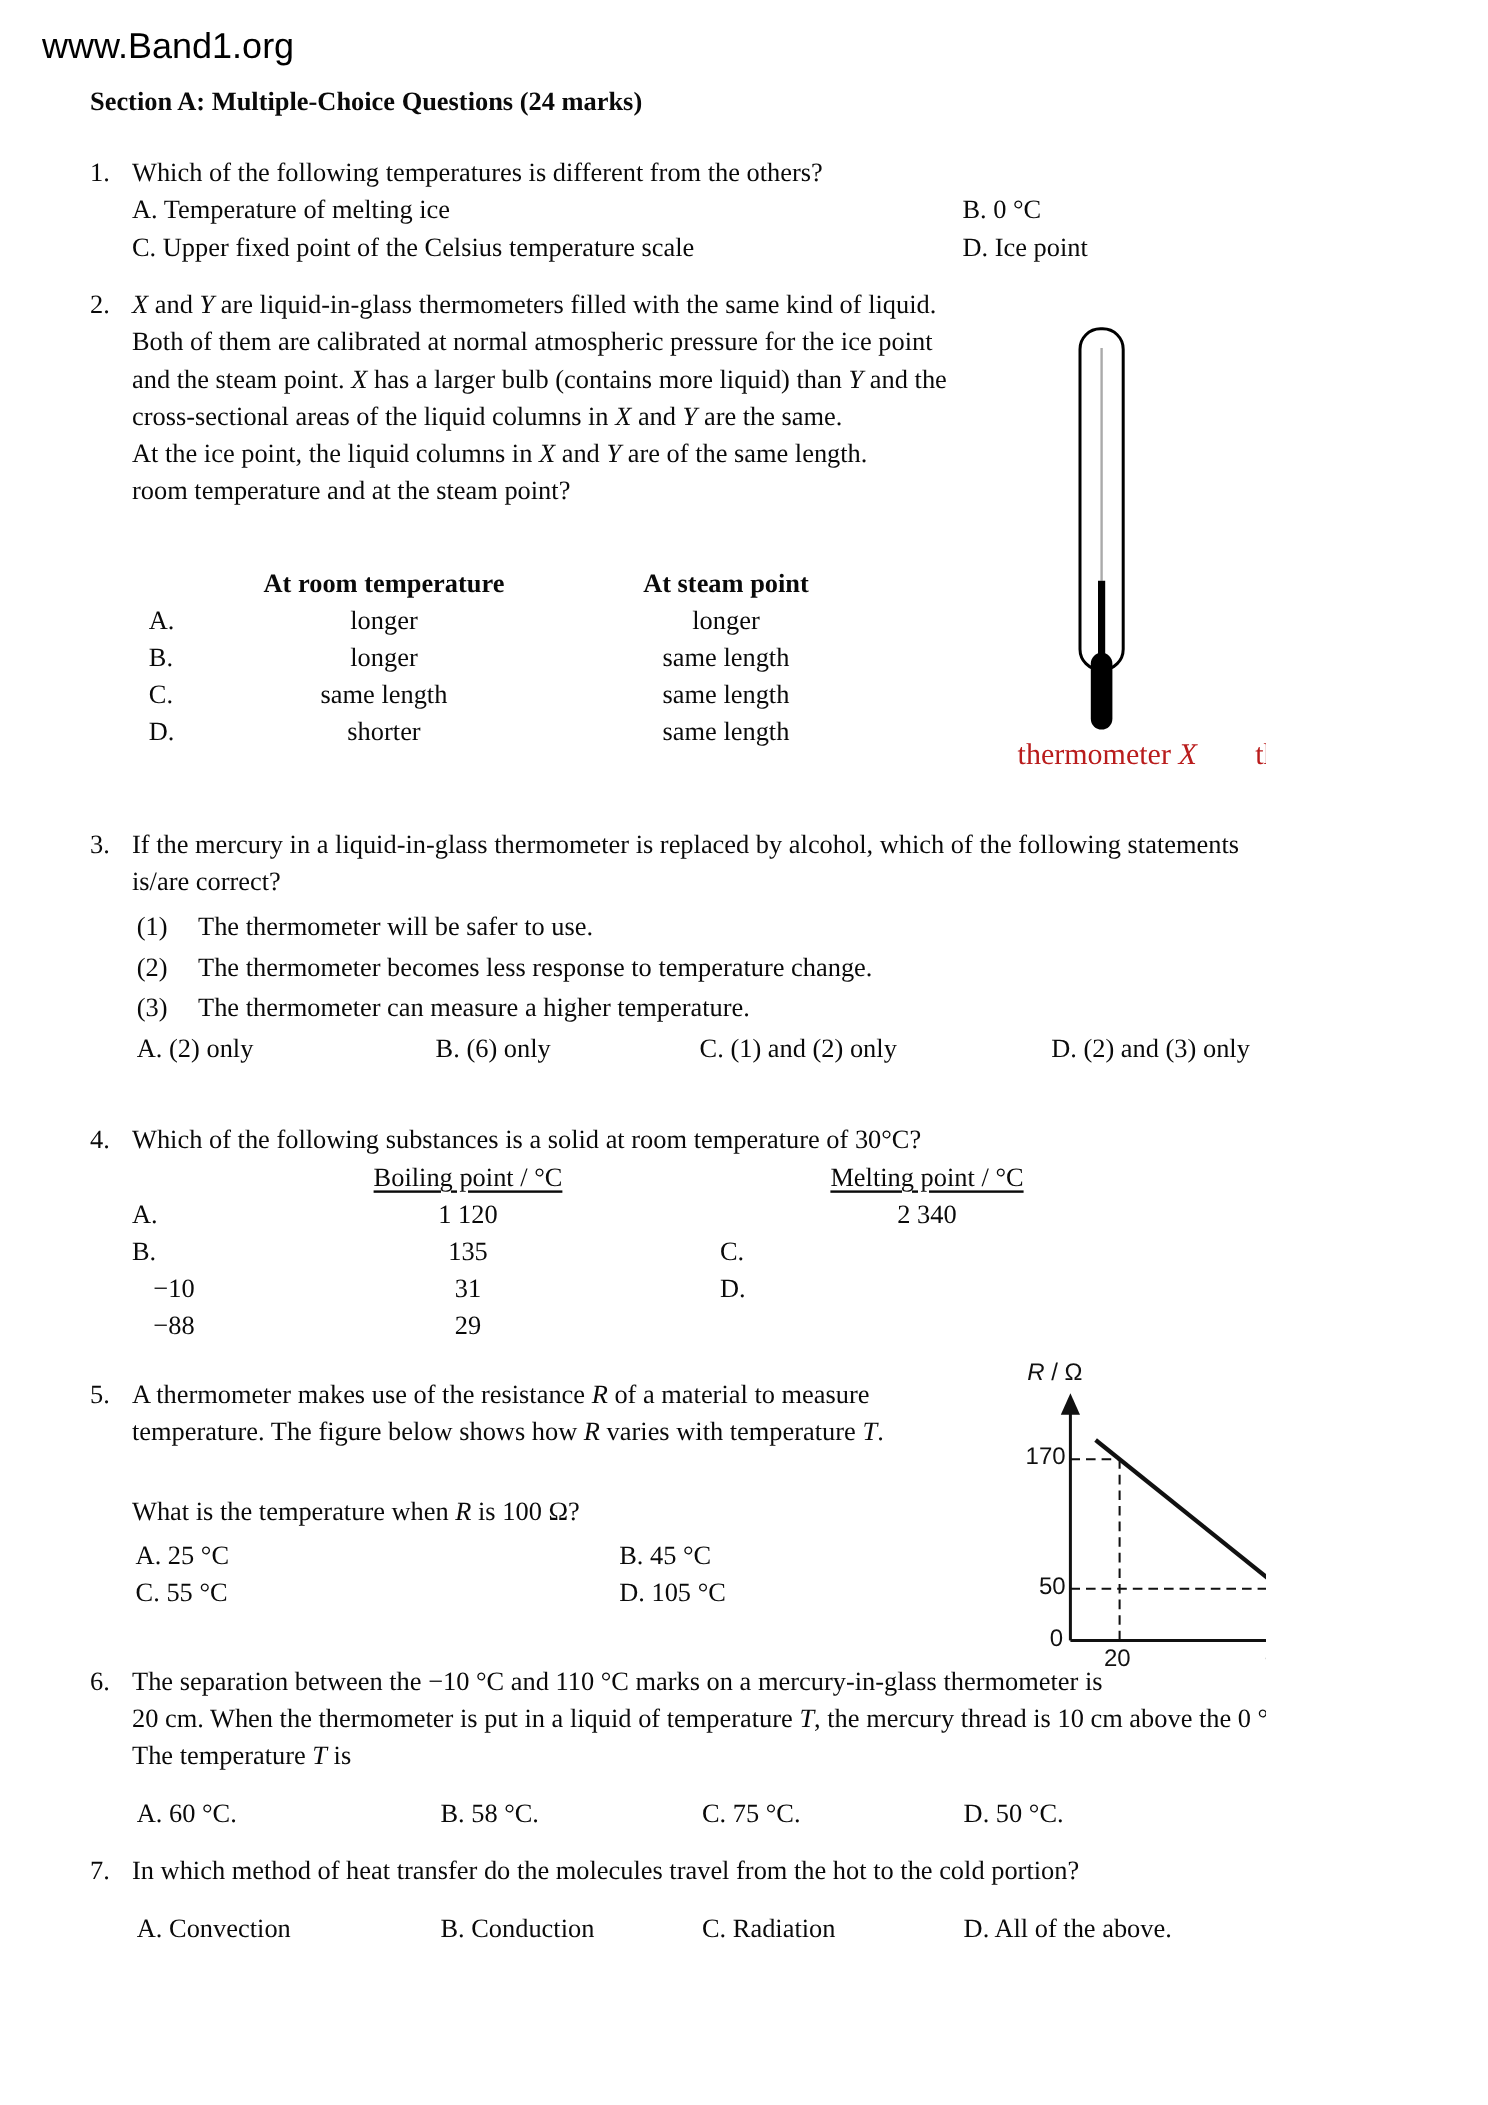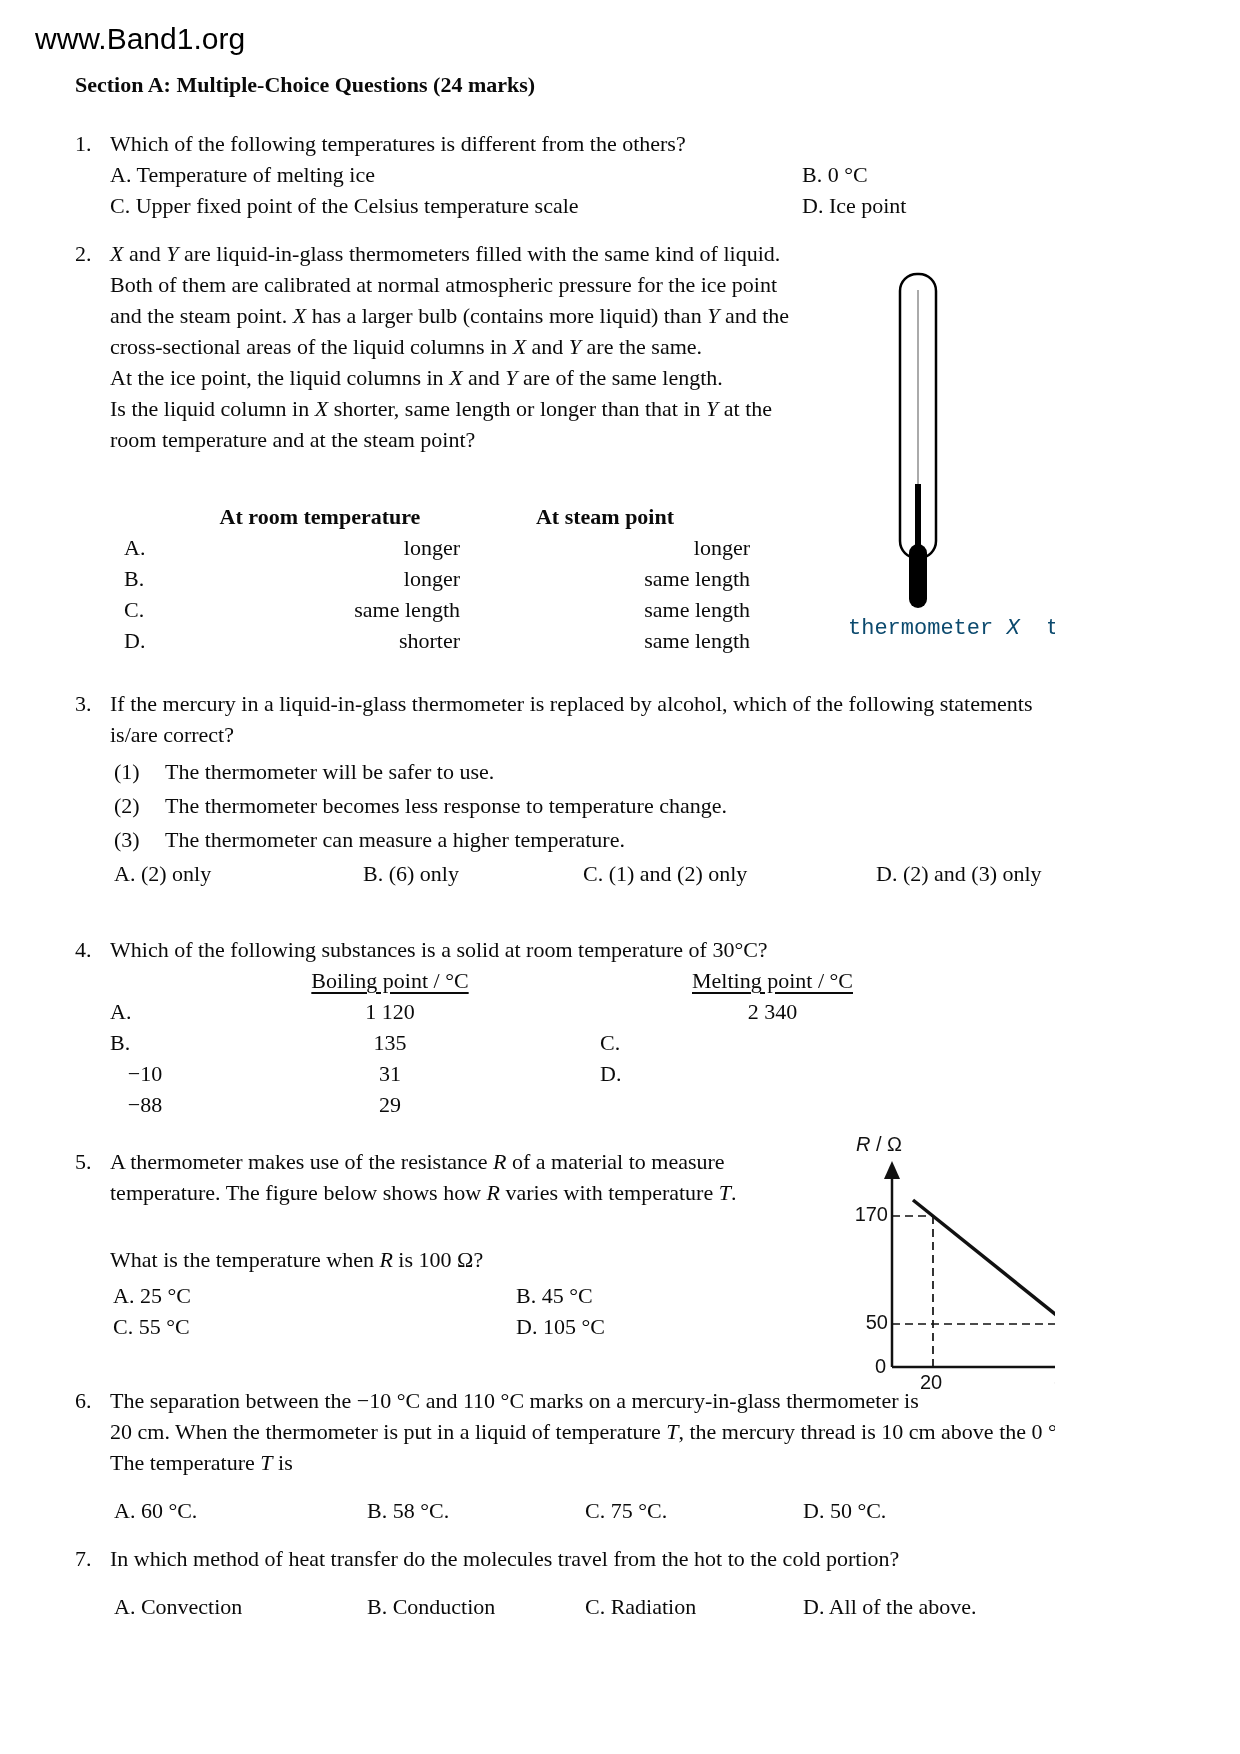--- a/index.html
+++ b/index.html
@@ -12,21 +12,21 @@
   .num{width:35px;flex:none;line-height:31px;}
   .qbody{flex:none;}
   .line{line-height:31px;white-space:nowrap;}
   
   .grid-q1{display:grid;grid-template-columns:692px auto;}
   .grid-q1 .line{line-height:31px;}
   
   .t2{display:grid;grid-template-columns:70px 280px 290px;margin-top:46px;}
   .t2 .c{line-height:31px;white-space:nowrap;}
   .t2 .hd{font-weight:bold;text-align:center;}
-  .t2 .v{text-align:right;}
+  .t2 .v{text-align:center;}
   .t2 .lb{padding-left:14px;}
   
   .stmts{margin-top:5px;}
   .stmt{display:flex;line-height:34px;padding-left:4px;white-space:nowrap;}
   .stmt .sn{width:51px;flex:none;}
   .grid-q3{display:grid;grid-template-columns:249px 220px 293px auto;padding-left:4px;}
   .grid-q3 .line{line-height:34px;}
   
   .t4{display:grid;grid-template-columns:70px 420px 345px;}
   .t4 .c{line-height:31px;white-space:nowrap;}
@@ -35,21 +35,21 @@
   .t4 .v{text-align:center;}
   
   .grid-q5{display:grid;grid-template-columns:403px auto;padding-left:3px;margin-top:5px;}
   .grid-q5 .line{line-height:31px;}
   .what{margin-top:36px;}
   
   .grid-q67{display:grid;grid-template-columns:253px 218px 218px auto;padding-left:4px;}
   .grid-q67 .line{line-height:31px;margin-top:17px;}
   
   .fig{position:absolute;}
-  .fig-label{position:absolute;font-family:Liberation Mono, monospace;font-size:22px;white-space:nowrap;color:#0c4a6e;}
+  .fig-label{position:absolute;font-family:Liberation Serif, serif;font-size:25px;white-space:nowrap;color:#b91c1c;}
   .gl{position:absolute;font-family:"Liberation Sans",sans-serif;font-size:20px;color:#111;white-space:nowrap;}
   .gl.right{text-align:right;}
   .pagenum{position:absolute;left:1150px;top:1678px;font-size:23px;}
 </style>
 </head>
 <body>
 
 <div class="page">
 
   <div class="watermark">www.Band1.org</div>
@@ -69,21 +69,20 @@
   </div>
 
   <div class="q" style="top:238px">
     <div class="num">2.</div>
     <div class="qbody">
       <div class="line"><i>X</i> and <i>Y</i> are liquid-in-glass thermometers filled with the same kind of liquid.</div>
       <div class="line">Both of them are calibrated at normal atmospheric pressure for the ice point</div>
       <div class="line">and the steam point. <i>X</i> has a larger bulb (contains more liquid) than <i>Y</i> and the</div>
       <div class="line">cross-sectional areas of the liquid columns in <i>X</i> and <i>Y</i> are the same.</div>
       <div class="line">At the ice point, the liquid columns in <i>X</i> and <i>Y</i> are of the same length.</div>
-      <div class="line">Is the liquid column in <i>X</i> shorter, same length or longer than that in <i>Y</i> at the</div>
       <div class="line">room temperature and at the steam point?</div>
       <div class="t2">
         <div class="c"></div>
         <div class="c hd">At room temperature</div>
         <div class="c hd">At steam point</div>
 
         <div class="c lb">A.</div>
         <div class="c v">longer</div>
         <div class="c v">longer</div>
 

